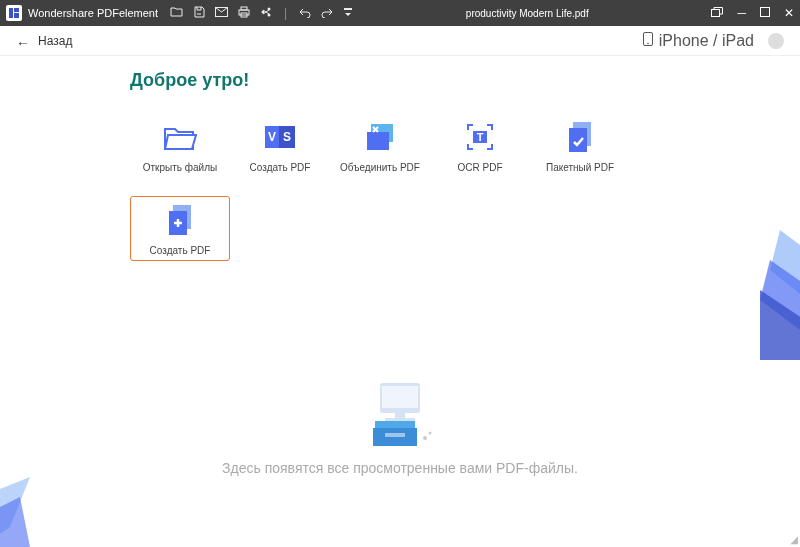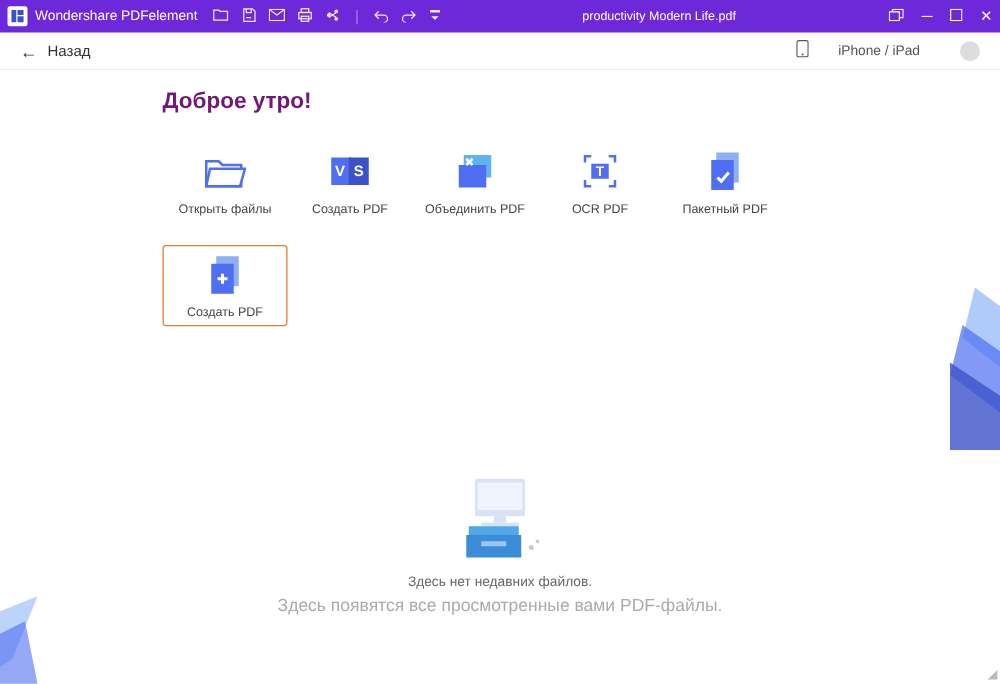--- a/index.html
+++ b/index.html
@@ -1,32 +1,32 @@
 <!DOCTYPE html>
 <html><head>
 <meta charset="utf-8">
 <style>
 * { margin: 0; padding: 0; box-sizing: border-box; font-family: Arial, sans-serif; }
 body { width: 800px; height: 547px; overflow: hidden; background: #fff; position: relative; }
-.titlebar { height: 26px; background: #6d28d9; display: flex; align-items: center; color: #fff; font-size: 11px; padding: 0 6px; }
+.titlebar { height: 26px; background: #404040; display: flex; align-items: center; color: #fff; font-size: 11px; padding: 0 6px; }
 .titlebar .logo { width: 16px; height: 16px; background: #fff; margin-right: 6px; display: flex; align-items: center; justify-content: center; border-radius: 2px; }
 .titlebar .logo svg { width: 10px; height: 10px; }
 .titlebar .appname { margin-right: 12px; }
 .titlebar .tb-icons { display: flex; gap: 10px; align-items: center; }
 .titlebar .tb-icons span { cursor: pointer; opacity: .9; font-size: 12px; }
 .titlebar .filename { flex: 1; text-align: center; font-size: 10px; }
 .titlebar .winctl { display: flex; gap: 14px; align-items: center; margin-left: 10px; }
 .titlebar .winctl span { cursor: pointer; font-size: 12px; }
 .toprow { height: 30px; display: flex; align-items: center; padding: 0 16px; border-bottom: 1px solid #eee; justify-content: space-between; }
 .back { display: flex; align-items: center; gap: 8px; font-size: 12px; color: #333; cursor: pointer; }
 .back .arrow { font-size: 14px; }
-.device { display: flex; align-items: center; gap: 24px; font-size: 11px; color: #555; }
+.device { display: flex; align-items: center; gap: 6px; font-size: 16px; color: #555; }
 .device .avatar { width: 16px; height: 16px; border-radius: 50%; background: #ddd; margin-left: 8px; }
 .content { padding: 14px 40px 0 130px; }
-.greeting { font-size: 18px; font-weight: bold; color: #701a75; margin-bottom: 22px; }
+.greeting { font-size: 18px; font-weight: bold; color: #0f766e; margin-bottom: 22px; }
 .grid { display: grid; grid-template-columns: repeat(5, 100px); gap: 0; row-gap: 18px; }
 .tile { width: 100px; display: flex; flex-direction: column; align-items: center; cursor: pointer; padding: 6px 0 4px; border: 1px solid transparent; border-radius: 3px; }
 .tile.selected { border: 1px solid #e67a2e; }
 .tile .ticon { width: 34px; height: 34px; display: flex; align-items: center; justify-content: center; margin-bottom: 8px; }
 .tile .tlabel { font-size: 10px; color: #444; white-space: nowrap; }
 .empty { position: absolute; left: 0; right: 0; top: 378px; display: flex; flex-direction: column; align-items: center; }
 .empty .ill { width: 90px; height: 70px; margin-bottom: 12px; }
 .empty .t1 { font-size: 11px; color: #666; margin-bottom: 4px; }
 .empty .t2 { font-size: 14px; color: #aaa; }
 .deco { position: absolute; pointer-events: none; }
@@ -213,21 +213,20 @@
       <rect x="27" y="8" width="36" height="22" fill="#f0f4fc"></rect>
       <rect x="40" y="35" width="10" height="5" fill="#d8e2f5"></rect>
       <rect x="30" y="40" width="30" height="3" fill="#d8e2f5"></rect>
       <rect x="20" y="43" width="40" height="22" fill="#4fa8e8"></rect>
       <rect x="18" y="50" width="44" height="18" fill="#3c8cd8"></rect>
       <rect x="30" y="55" width="20" height="4" fill="#fff" opacity=".5"></rect>
       <circle cx="70" cy="60" r="2" fill="#ccc"></circle>
       <circle cx="75" cy="55" r="1.5" fill="#ccc"></circle>
     </svg>
   </div>
-  <div class="t1">Здесь нет недавних файлов.</div>
   <div class="t2">Здесь появятся все просмотренные вами PDF-файлы.</div>
 </div>
 
 <svg class="deco right" viewBox="0 0 60 130">
   <path d="M20 0 L60 30 L60 80 L10 40z" fill="#7aa8f5" opacity=".6"></path>
   <path d="M10 30 L60 65 L60 115 L0 70z" fill="#4f6ef2" opacity=".7"></path>
   <path d="M0 60 L60 100 L60 130 L0 130z" fill="#3c52c9" opacity=".8"></path>
 </svg>
 <svg class="deco left" viewBox="0 0 70 90">
   <path d="M0 20 L50 0 L30 50 L0 70z" fill="#7aa8f5" opacity=".5"></path>

